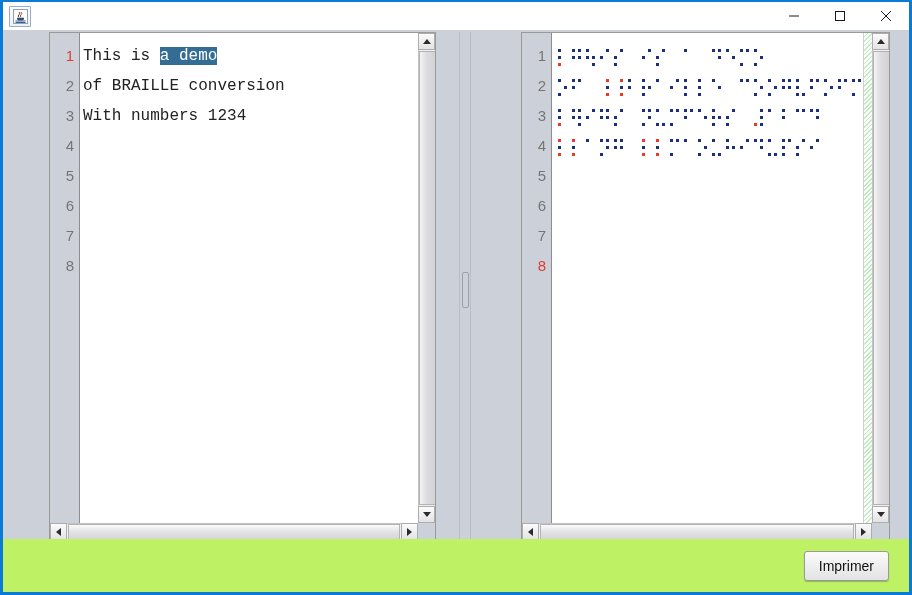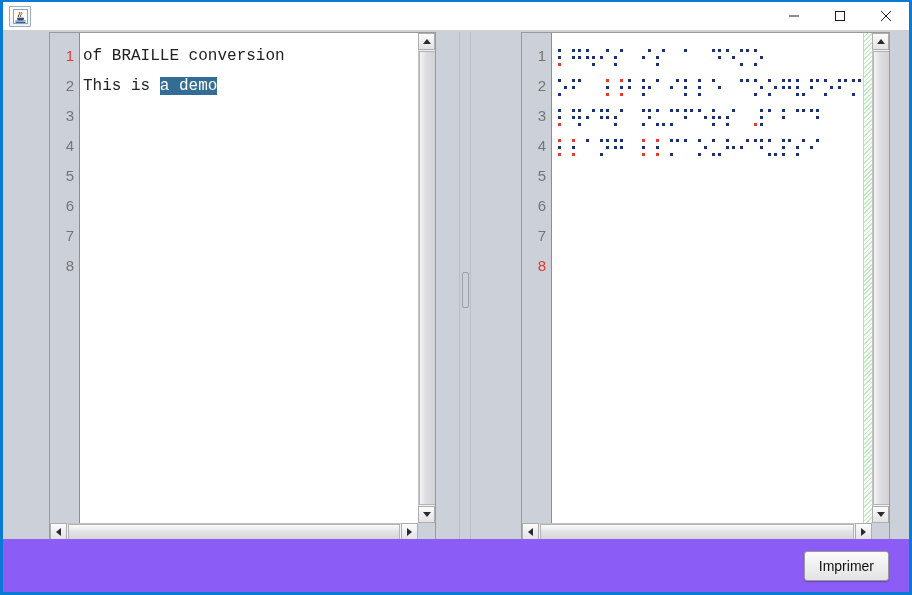--- a/index.html
+++ b/index.html
@@ -226,21 +226,21 @@
     border: 1px solid #9ba1ab;
     border-radius: 2px;
     background: #ccd1d9;
   }
 
   
   .bottombar {
     position: absolute;
     left: 0; bottom: 0;
     width: 906px; height: 53px;
-    background: #8b5cf6;
+    background: #bef264;
     display: flex; align-items: center; justify-content: flex-end;
     padding-right: 20px;
   }
   .print-btn {
     min-width: 80px; height: 30px;
     padding: 0 14px;
     background: linear-gradient(#fbfbfb, #f0f0f0 45%, #e3e3e6);
     border: 1px solid #9a9a9a;
     border-radius: 3px;
     font-family: "Liberation Sans", sans-serif;
@@ -296,22 +296,23 @@
               <div class="ln active">1</div>
               <div class="ln">2</div>
               <div class="ln">3</div>
               <div class="ln">4</div>
               <div class="ln">5</div>
               <div class="ln">6</div>
               <div class="ln">7</div>
               <div class="ln">8</div>
             </div>
           <div class="textarea" id="left-text">
+              <div class="text-line"><span>This is </span><span class="sel">a demo</span></div>
               <div class="text-line"><span>of BRAILLE conversion</span></div>
-              <div class="text-line"><span>This is </span><span class="sel">a demo</span></div>
+              <div class="text-line"><span>With numbers 1234</span></div>
               <div class="text-line">&nbsp;</div>
               <div class="text-line">&nbsp;</div>
               <div class="text-line">&nbsp;</div>
               <div class="text-line">&nbsp;</div>
             </div>
         </div>
 
         <div class="vscroll">
           <div class="sb-btn up">
               <span class="arrow up"></span>

